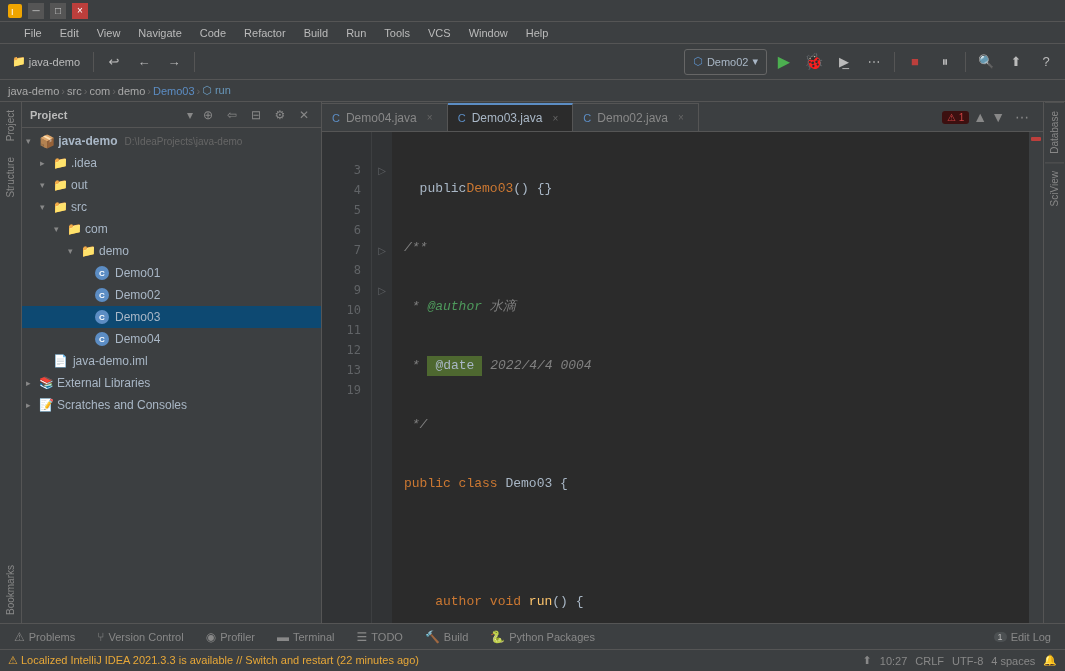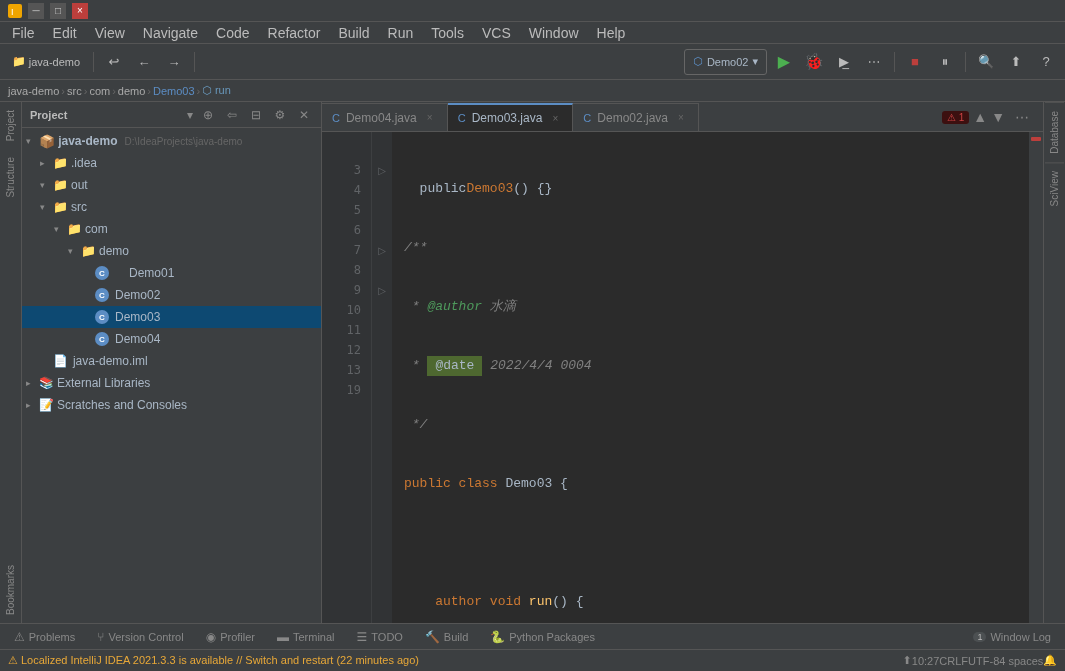--- a/index.html
+++ b/index.html
@@ -41,22 +41,22 @@
       cursor: pointer;
       color: #ccc;
     }
 
     
     #menu-bar {
       height: 22px;
       background: #3c3f41;
       display: flex;
       align-items: center;
-      padding: 0 4px;
-      font-size: 14px;
+      padding: 0 16px;
+      font-size: 11px;
       color: #bbbbbb;
       border-bottom: 1px solid #555;
       gap: 2px;
     }
     .menu-item {
       padding: 2px 8px;
       cursor: pointer;
     }
 
     
@@ -386,20 +386,21 @@
 
     
     #status-bar {
       height: 22px;
       background: #3c3f41;
       display: flex;
       align-items: center;
       padding: 0 8px;
       font-size: 11px;
       color: #888;
+      gap: 8px;
       border-top: 1px solid #555;
     }
     .status-item { cursor: pointer; }
     .status-spacer { flex: 1; }
     .status-warn { color: #e8a838; cursor: pointer; }
 
     
     #left-tabs {
       width: 22px;
       background: #3c3f41;
@@ -575,21 +576,21 @@
 
         <div class="tree-item" style="padding-left: 46px;">
           <span class="tree-arrow">▾</span>
           <span style="color:#e8a838;">📁</span>
           <span>demo</span>
         </div>
 
         <div class="tree-item" style="padding-left: 60px;">
           <span class="tree-arrow" style="visibility:hidden;">▸</span>
           <span class="java-icon">C</span>
-          <span style="margin-left:17px;">Demo01</span>
+          <span style="margin-left:3px;">Demo01</span>
         </div>
 
         <div class="tree-item" style="padding-left: 60px;">
           <span class="tree-arrow" style="visibility:hidden;">▸</span>
           <span class="java-icon">C</span>
           <span style="margin-left:3px;">Demo02</span>
         </div>
 
         <div class="tree-item selected" style="padding-left: 60px;">
           <span class="tree-arrow" style="visibility:hidden;">▸</span>
@@ -740,21 +741,21 @@
       <span class="bottom-tab-icon">🔨</span>
       <span>Build</span>
     </div>
     <div class="bottom-tab">
       <span class="bottom-tab-icon">🐍</span>
       <span>Python Packages</span>
     </div>
     <div class="bottom-spacer"></div>
     <div class="event-log-tab">
       <span class="event-badge">1</span>
-      <span>Window Log</span>
+      <span>Edit Log</span>
     </div>
   </div>
 
   <div id="status-bar">
     <span class="status-warn">⚠ Localized IntelliJ IDEA 2021.3.3 is available // Switch and restart (22 minutes ago)</span>
     <div class="status-spacer"></div>
     <span class="status-item">⬆</span>
     <span class="status-item">10:27</span>
     <span class="status-item">CRLF</span>
     <span class="status-item">UTF-8</span>

